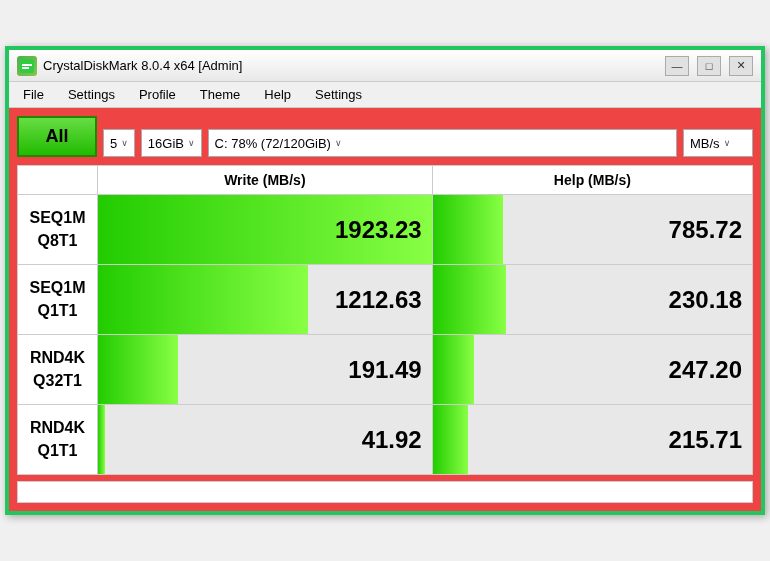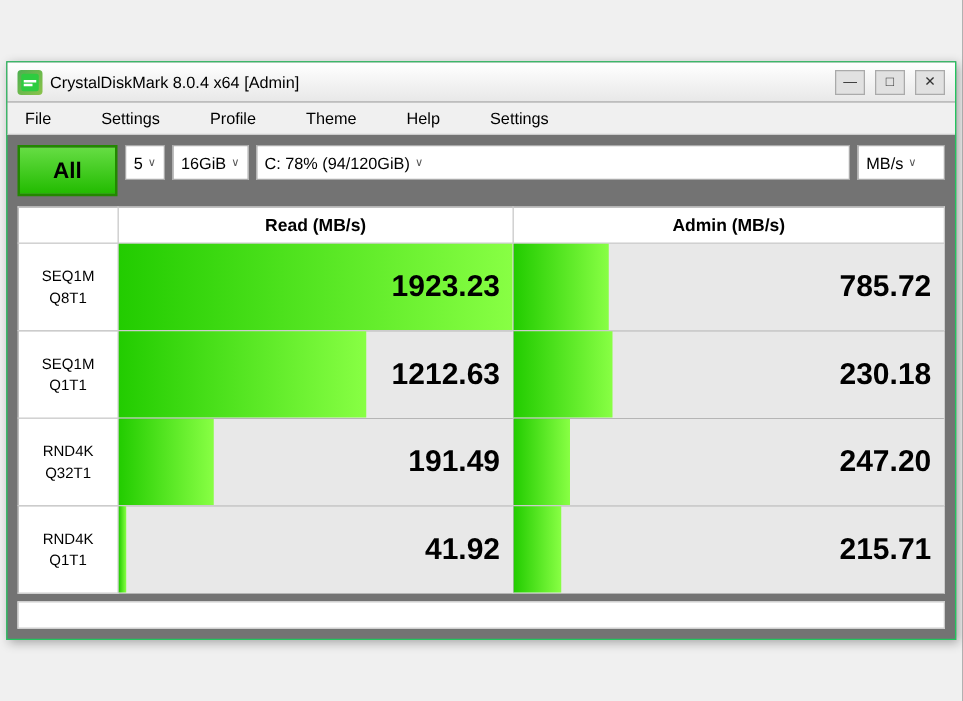--- a/index.html
+++ b/index.html
@@ -8,22 +8,22 @@
       background: #f0f0f0;
       width: 770px;
       height: 561px;
       display: flex;
       flex-direction: column;
       align-items: center;
       justify-content: center;
     }
     .window {
       width: 760px;
-      background: #737373;
-      border: 1px solid #22c55e;
+      background: #ef4444;
+      border: 4px solid #22c55e;
       box-shadow: 2px 2px 8px rgba(0,0,0,0.3);
     }
     .title-bar {
       background: linear-gradient(to bottom, #ffffff, #e8e8e8);
       border-bottom: 1px solid #ccc;
       display: flex;
       align-items: center;
       justify-content: space-between;
       padding: 4px 8px;
       height: 32px;
@@ -64,35 +64,35 @@
       align-items: center;
       justify-content: center;
       font-size: 11px;
       color: #333;
     }
     .menu-bar {
       background: #f0f0f0;
       border-bottom: 1px solid #ccc;
       display: flex;
       padding: 2px 4px;
-      gap: 20px;
+      gap: 4px;
     }
     .menu-item {
       padding: 3px 10px;
       font-size: 13px;
       color: #000;
       cursor: pointer;
       border-radius: 3px;
     }
     .content {
       padding: 8px;
     }
     .toolbar {
       display: flex;
-      align-items: flex-start;
+      align-items: flex-end;
       gap: 6px;
       margin-bottom: 8px;
     }
     .all-btn {
       background: linear-gradient(to bottom, #66dd44, #22bb00);
       border: 2px solid #228800;
       color: #000;
       font-weight: bold;
       font-size: 18px;
       padding: 8px 18px;
@@ -135,22 +135,22 @@
       text-align: center;
     }
     .results-table td {
       border: 1px solid #ccc;
       padding: 0;
       height: 70px;
     }
     .label-cell {
       background: white;
       text-align: center;
-      font-size: 12px;
-      font-weight: normal;
+      font-size: 16px;
+      font-weight: bold;
       padding: 4px 8px;
       width: 80px;
       line-height: 1.4;
     }
     .bar-cell {
       position: relative;
       background: #e8e8e8;
     }
     .bar-fill {
       position: absolute;
@@ -225,35 +225,35 @@
       <button class="all-btn">All</button>
       <div class="dropdown">
         <span>5</span>
         <span class="dropdown-arrow">∨</span>
       </div>
       <div class="dropdown">
         <span>16GiB</span>
         <span class="dropdown-arrow">∨</span>
       </div>
       <div class="dropdown drive-dropdown">
-        <span>C: 78% (94/120GiB)</span>
+        <span>C: 78% (72/120GiB)</span>
         <span class="dropdown-arrow">∨</span>
       </div>
       <div class="dropdown unit-dropdown">
         <span>MB/s</span>
         <span class="dropdown-arrow">∨</span>
       </div>
     </div>
 
     <table class="results-table">
       <thead>
         <tr class="header-row">
           <th></th>
-          <th>Read (MB/s)</th>
-          <th>Admin (MB/s)</th>
+          <th>Write (MB/s)</th>
+          <th>Help (MB/s)</th>
         </tr>
       </thead>
       <tbody id="table-body">
       <tr>
             <td class="label-cell"><span>SEQ1M</span><br><span>Q8T1</span></td>
             <td class="bar-cell">
               <div class="bar-fill" style="width: 100%;"></div>
               <div class="bar-value">1923.23</div>
             </td>
             <td class="bar-cell">

